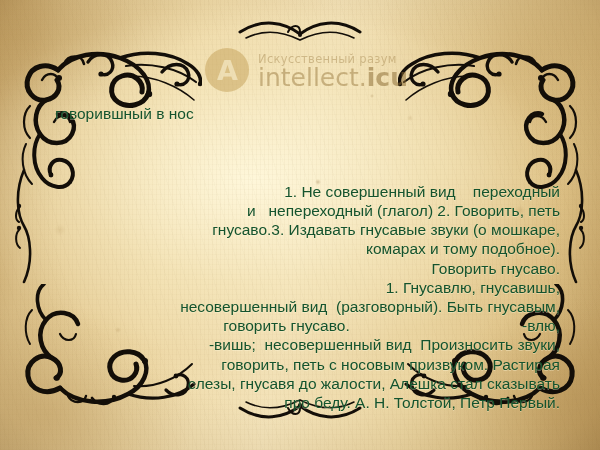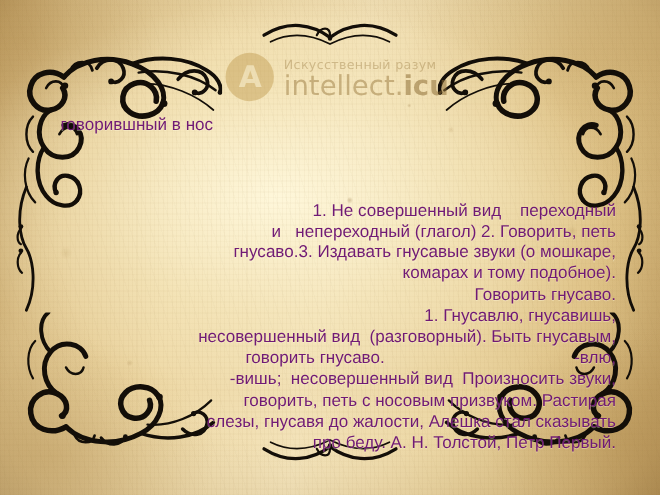--- a/index.html
+++ b/index.html
@@ -129,21 +129,21 @@
     letter-spacing: 0.3px;
     white-space: nowrap;
   }
 
   
   #article {
     position: absolute;
     left: 55px;
     top: 66px;
     width: 505px;
-    color: #701a75;
+    color: #14532d;
     font-family: "Liberation Sans", "DejaVu Sans", sans-serif;
     font-size: 15.5px;
     line-height: 19.2px;
     white-space: pre-wrap;
     text-shadow: 0 1px 0 rgba(255,248,222,0.35);
   }
   #headword {
     font-size: 15.5px;
     line-height: 19px;
     margin-bottom: 20px;

